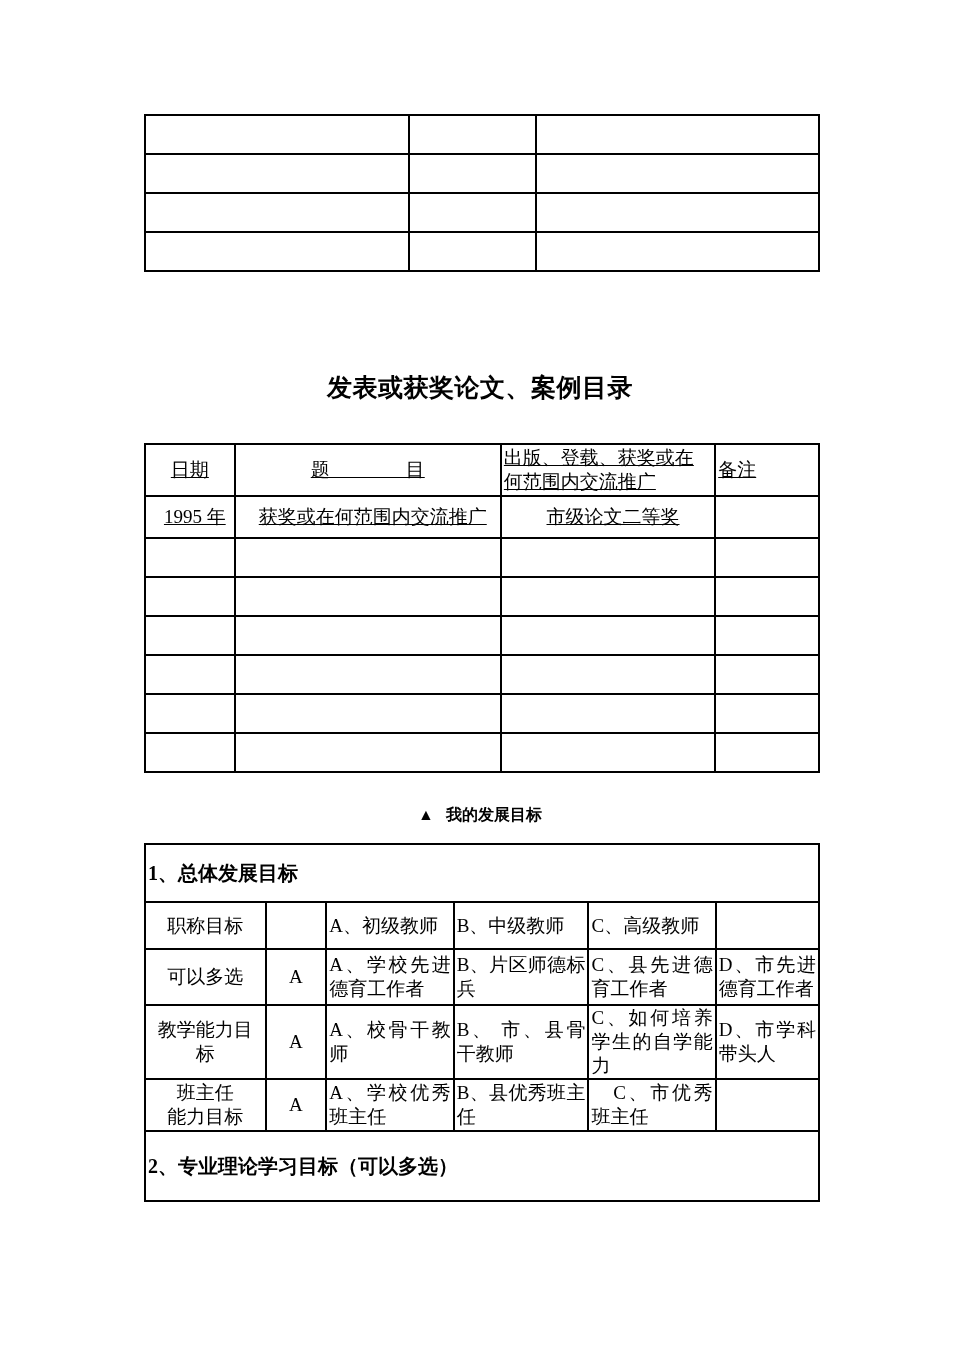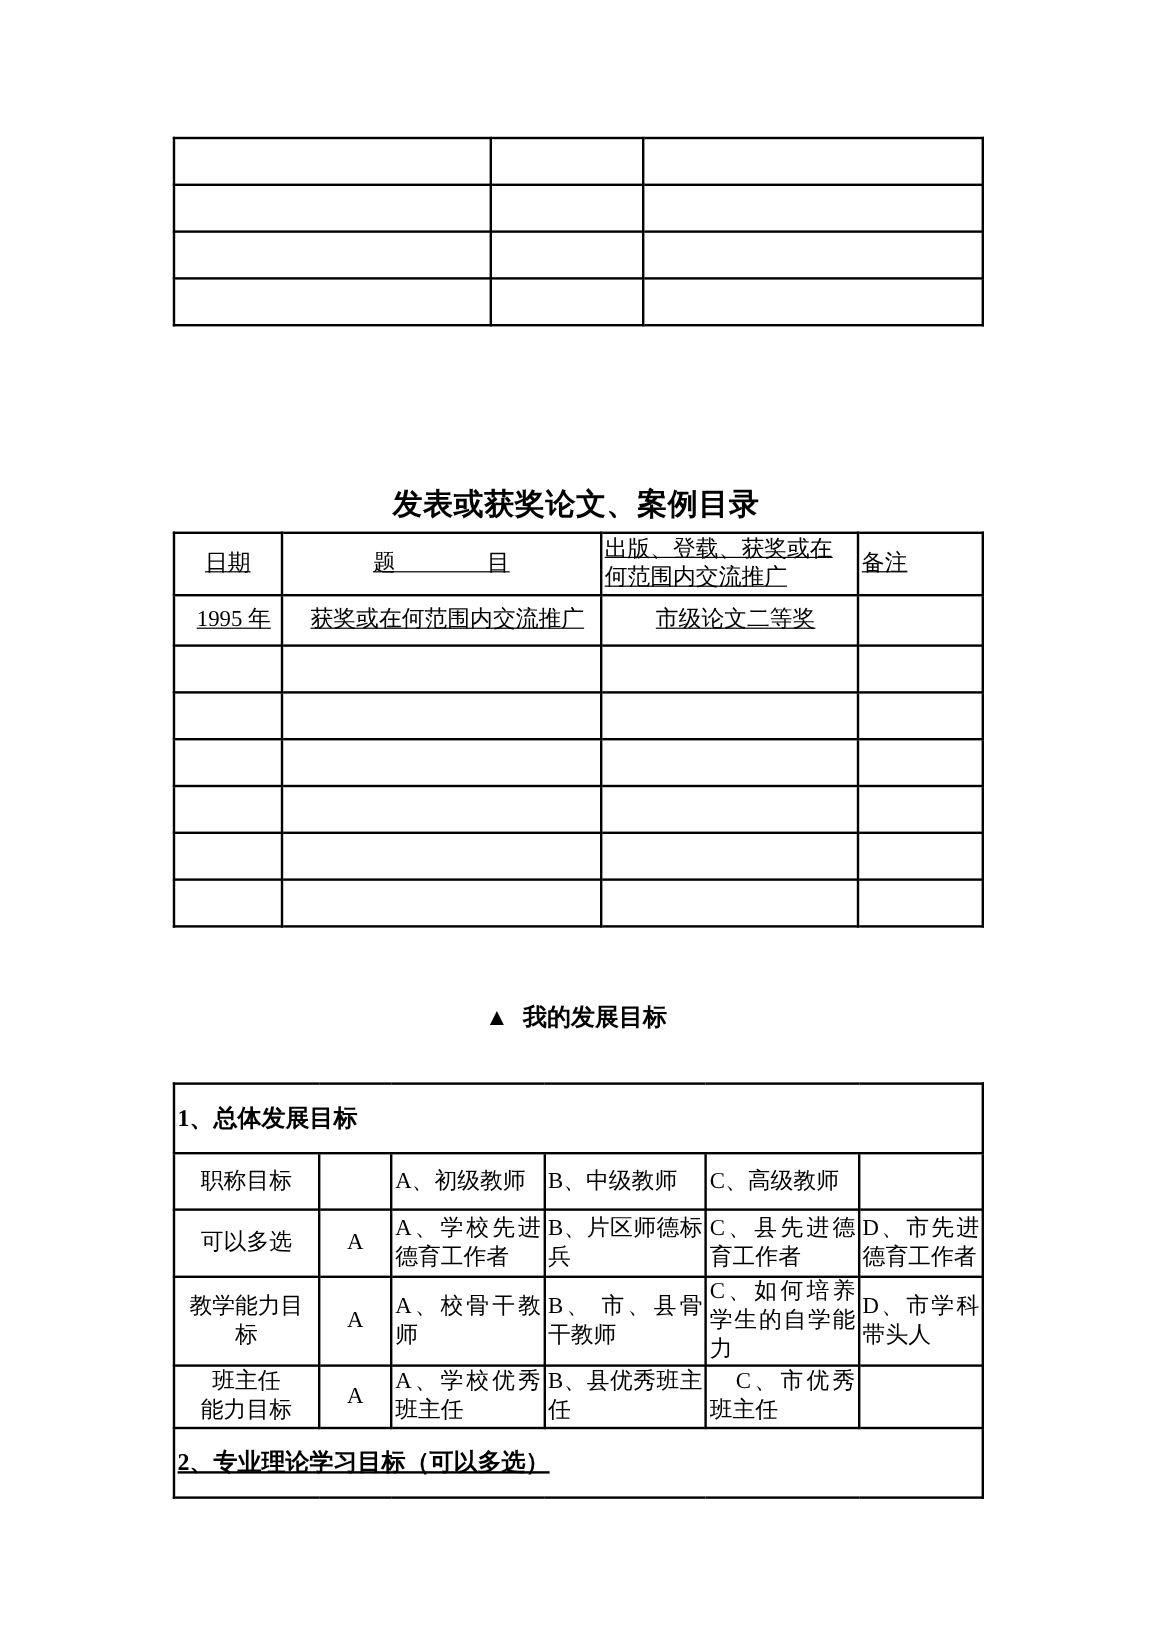--- a/index.html
+++ b/index.html
@@ -33,48 +33,47 @@
   #table-top { top: 114px; }
   #table-top td { height: 39px; }
 
   
   .doc-title {
     position: absolute;
     left: 0; width: 960px;
     text-align: center;
     font-weight: bold;
     white-space: nowrap;
-    margin-top: 33px;
   }
   #pub-title { top: 371px; font-size: 25px; line-height: 34px; letter-spacing: 0.5px; }
-  #goals-title { top: 800px; font-size: 20px; line-height: 30px; }
+  #goals-title { top: 800px; font-size: 16px; line-height: 30px; }
   #goals-title .tri { display: inline-block; margin-right: 12px; }
 
   
   #table-pub { top: 443px; text-decoration: underline; }
   #table-pub tr.hdr td { height: 52px; }
   #table-pub tr.data td { height: 42px; padding-left: 12px; }
   #table-pub tr.empty td { height: 39px; }
   .ta-c { text-align: center; }
   .ta-l { text-align: left; }
 
   
-  #table-goals { top: 902px; }
+  #table-goals { top: 843px; }
   #table-goals td.section {
     text-align: left;
     font-weight: bold;
     font-size: 20px;
     padding-left: 2px;
   }
   #table-goals tr.sec1 td { height: 58px; }
   #table-goals tr.g1 td { height: 47px; }
   #table-goals tr.g2 td { height: 56px; }
   #table-goals tr.g3 td { height: 57px; }
   #table-goals tr.g4 td { height: 52px; }
-  #table-goals tr.sec2 td { height: 58px; text-decoration: underline; }
+  #table-goals tr.sec2 td { height: 70px; }
   td.c-label { text-align: center; white-space: pre-line; }
   td.c-sel { text-align: center; }
   td.c-opt {
     text-align: justify;
     text-align-last: left;
     padding: 0 1px;
     white-space: pre-line;
   }
 </style>
 </head>

